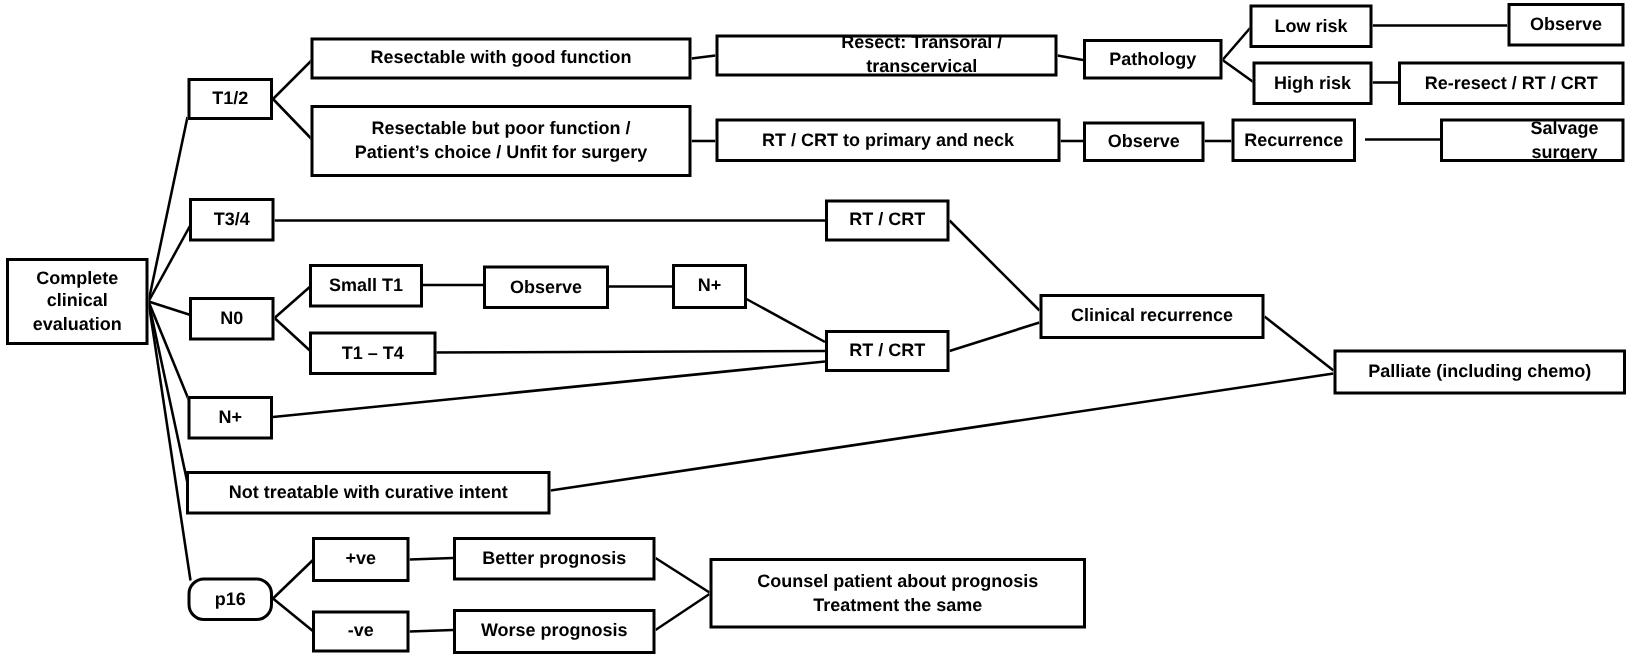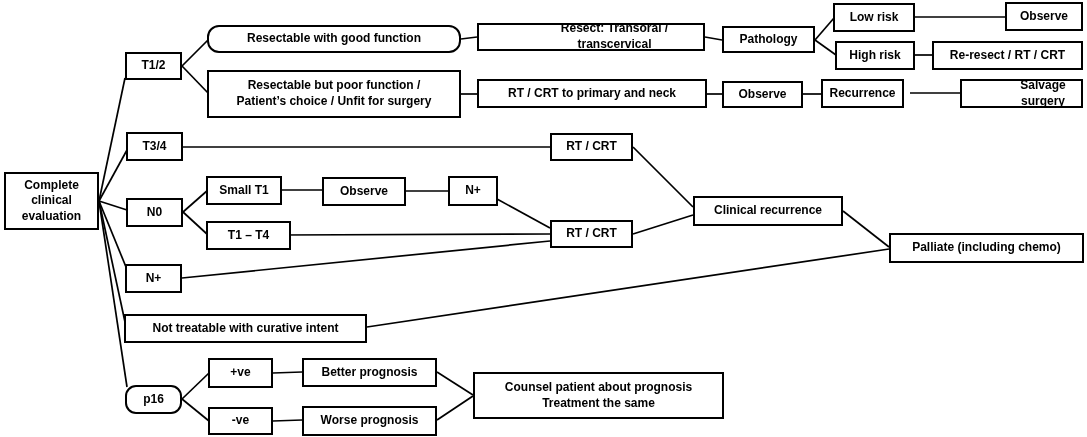--- a/index.html
+++ b/index.html
@@ -79,21 +79,21 @@
     <line x1="273" y1="373" x2="302" y2="372"></line>
     <line x1="273" y1="421" x2="302" y2="420"></line>
     <line x1="437" y1="372" x2="473" y2="395"></line>
     <line x1="437" y1="420" x2="473" y2="396"></line>
   </svg>
 
   <div class="node" style="left:4px;   top:172px; width:95px;  height:58px;">Complete
 clinical
 evaluation</div>
   <div class="node" style="left:125px; top:52px;  width:57px;  height:28px;">T1/2</div>
-  <div class="node" style="left:207px; top:25px;  width:254px; height:28px;border-radius:12px;">Resectable with good function</div>
+  <div class="node" style="left:207px; top:25px;  width:254px; height:28px;">Resectable with good function</div>
   <div class="node" style="left:477px; top:23px;  width:228px; height:28px;padding-left:48px;">Resect: Transoral / transcervical</div>
   <div class="node" style="left:722px; top:26px;  width:93px;  height:27px;">Pathology</div>
   <div class="node" style="left:833px; top:3px;   width:82px;  height:29px;">Low risk</div>
   <div class="node" style="left:1005px;top:2px;   width:78px;  height:29px;">Observe</div>
   <div class="node" style="left:835px; top:41px;  width:80px;  height:29px;">High risk</div>
   <div class="node" style="left:932px; top:41px;  width:151px; height:29px;">Re-resect / RT / CRT</div>
   <div class="node" style="left:207px; top:70px;  width:254px; height:48px;">Resectable but poor function /
 Patient’s choice / Unfit for surgery</div>
   <div class="node" style="left:477px; top:79px;  width:230px; height:29px;">RT / CRT to primary and neck</div>
   <div class="node" style="left:722px; top:81px;  width:81px;  height:27px;">Observe</div>

